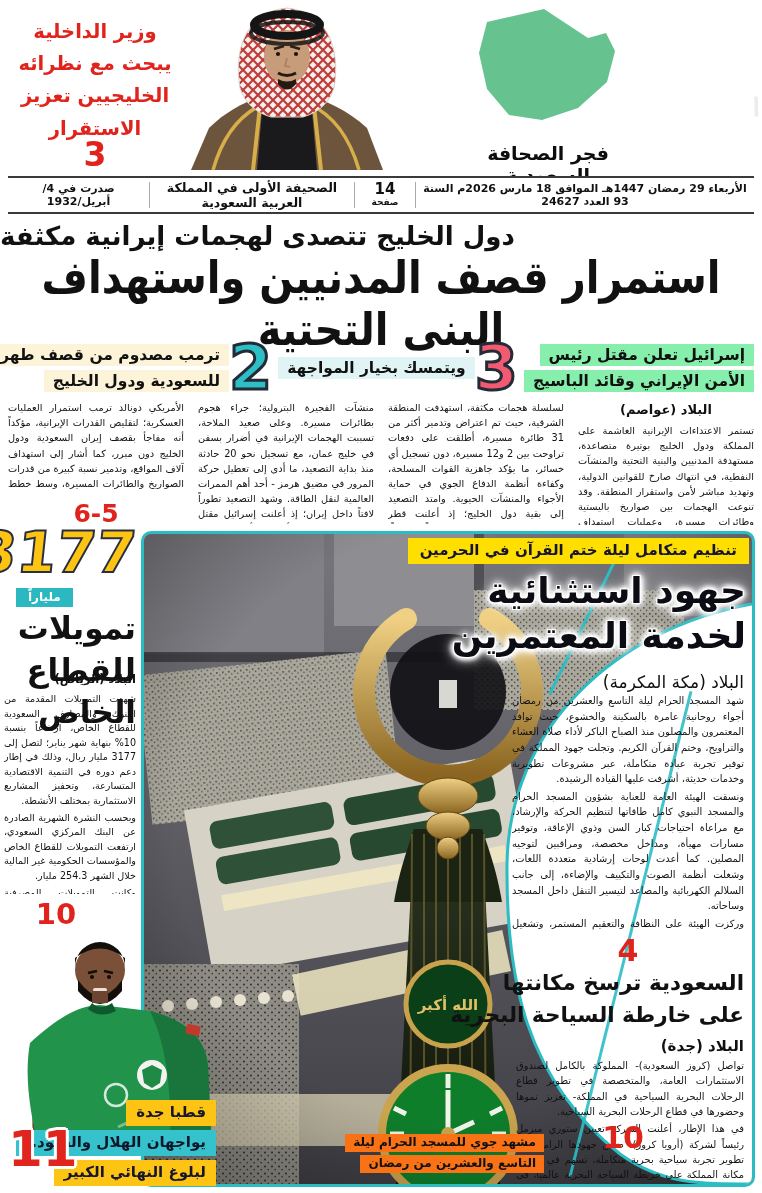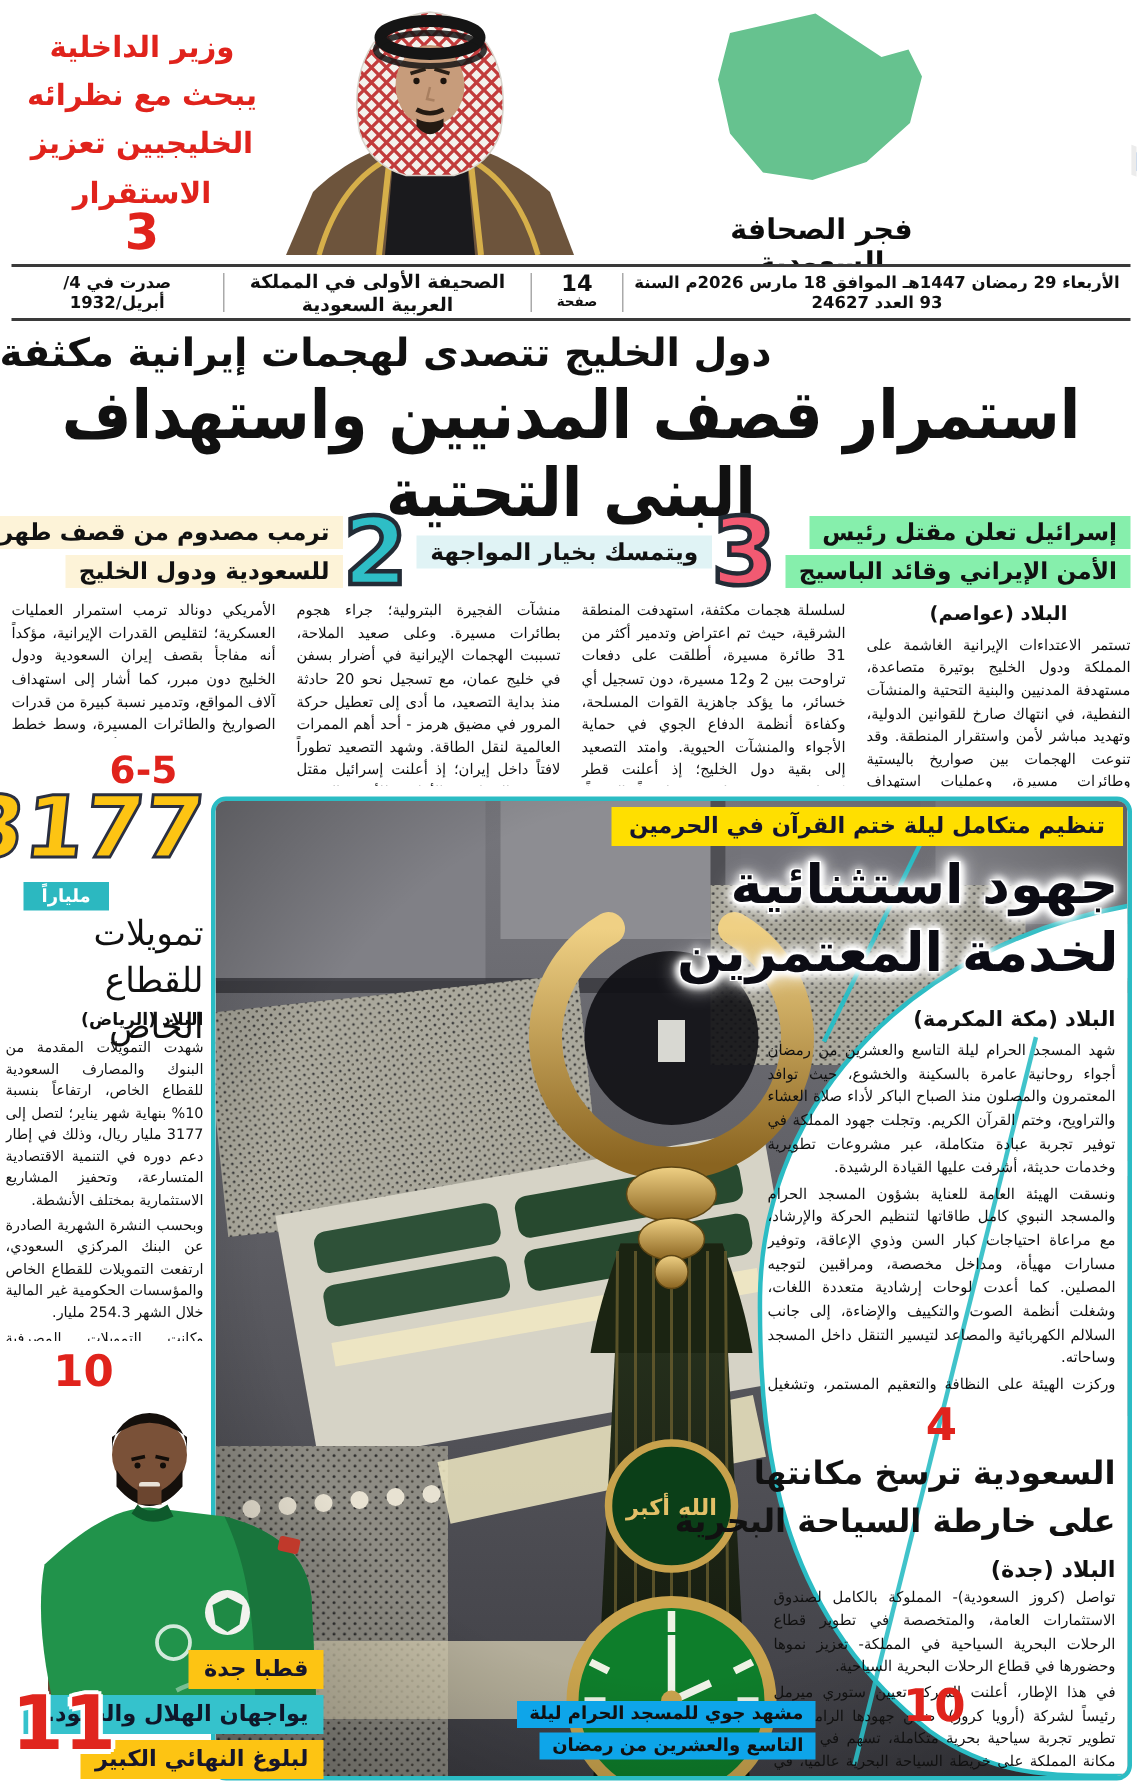--- a/index.html
+++ b/index.html
@@ -48,35 +48,35 @@
 
   
   .frame{left:141px;top:531px;width:614px;height:656px;border:3px solid #2bbcc4;border-radius:10px;overflow:hidden;background:#fff}
   .frame .photo{position:absolute;left:0;top:0;width:608px;height:650px}
   .banner{position:absolute;right:3px;top:4px;background:#ffdf00;color:#15152e;font-weight:700;font-size:15px;padding:3px 12px 5px;z-index:5}
   .slash{position:absolute;width:3px;background:#2bbcc4;z-index:4}
   .sl1{right:168px;top:18px;height:150px;transform:rotate(26deg)}
   .sl2{right:120px;top:150px;height:500px;transform:rotate(14deg);opacity:.9}
   .halo{text-shadow:-1px -1px 0 #fff,1px -1px 0 #fff,-1px 1px 0 #fff,1px 1px 0 #fff,-3px 0 5px #fff,3px 0 5px #fff,0 -3px 5px #fff,0 3px 5px #fff,0 0 12px #fff,0 0 16px #fff}
   .h1a{position:absolute;right:6px;top:34px;font-size:36px;font-weight:900;color:#0c0c14;z-index:5;line-height:1.25;text-align:right}
-  .byline1{position:absolute;right:8px;top:138px;font-size:14px;font-weight:700;z-index:6}
+  .byline1{position:absolute;right:8px;top:138px;font-size:17px;font-weight:400;z-index:6}
   .body1{position:absolute;right:8px;top:159px;width:232px;height:238px;font-size:9.9px;line-height:1.58;text-align:justify;overflow:hidden;z-index:6}
   .body1 p,.body2 p{margin-bottom:2px}
   .ref4{position:absolute;right:8px;top:399px;width:232px;font-size:30px;z-index:6}
   .h2a{position:absolute;right:8px;top:433px;font-size:21.5px;font-weight:900;line-height:1.5;text-align:right;z-index:6}
   .byline2{position:absolute;right:8px;top:503px;font-size:15px;font-weight:700;z-index:6}
   .body2{position:absolute;right:8px;top:524px;width:228px;height:122px;font-size:9.9px;line-height:1.55;text-align:justify;overflow:hidden;z-index:6}
   .ref10b{position:absolute;right:108px;top:586px;font-size:30px;z-index:7}
   .caption{position:absolute;right:208px;top:597px;z-index:7;text-align:right;width:200px}
-  .caption span{display:inline-block;background:#0ea5e9;padding:1px 8px 3px;font-size:12px;font-weight:700;margin-top:3px}
+  .caption span{display:inline-block;background:#f97316;padding:1px 8px 3px;font-size:12px;font-weight:700;margin-top:3px}
 
   
   .fig{left:2px;top:524px;width:134px;text-align:center;font-size:57px;font-weight:900;color:#fdc413;-webkit-text-stroke:2px #2a2f40;transform:skewX(-6deg);line-height:1}
   .fig-badge{left:16px;top:588px;background:#2cb8c0;color:#fff;font-size:12px;font-weight:700;padding:2px 12px 3px}
-  .headF{left:2px;top:608px;width:134px;text-align:right;font-size:23px;font-weight:400;line-height:1.35}
+  .headF{left:2px;top:608px;width:134px;text-align:right;font-size:31px;font-weight:700;line-height:1.35}
   .bylineF{left:2px;top:672px;width:134px;text-align:right;font-size:11.5px;font-weight:700}
   .bodyF{left:4px;top:692px;width:132px;height:202px;font-size:9.6px;line-height:1.52;text-align:justify;overflow:hidden}
   .bodyF p{margin-bottom:2px}
   .refF{left:0;top:897px;width:112px;font-size:29px}
   .player{left:0;top:925px;width:220px;height:228px;z-index:5}
   .sport{right:546px;top:1098px;display:flex;flex-direction:column;align-items:flex-start;z-index:6}
   .sport span{display:inline-block;padding:3px 10px 5px;margin:2px 0;font-size:15px;font-weight:700;white-space:nowrap}
   .sp-y{background:#fdc413;color:#16162c}
   .sp-t{background:#35c2cc;color:#0f172a}
   .ref11{left:8px;top:1124px;font-size:50px;font-weight:900;color:#e0251e;z-index:7;line-height:1;

